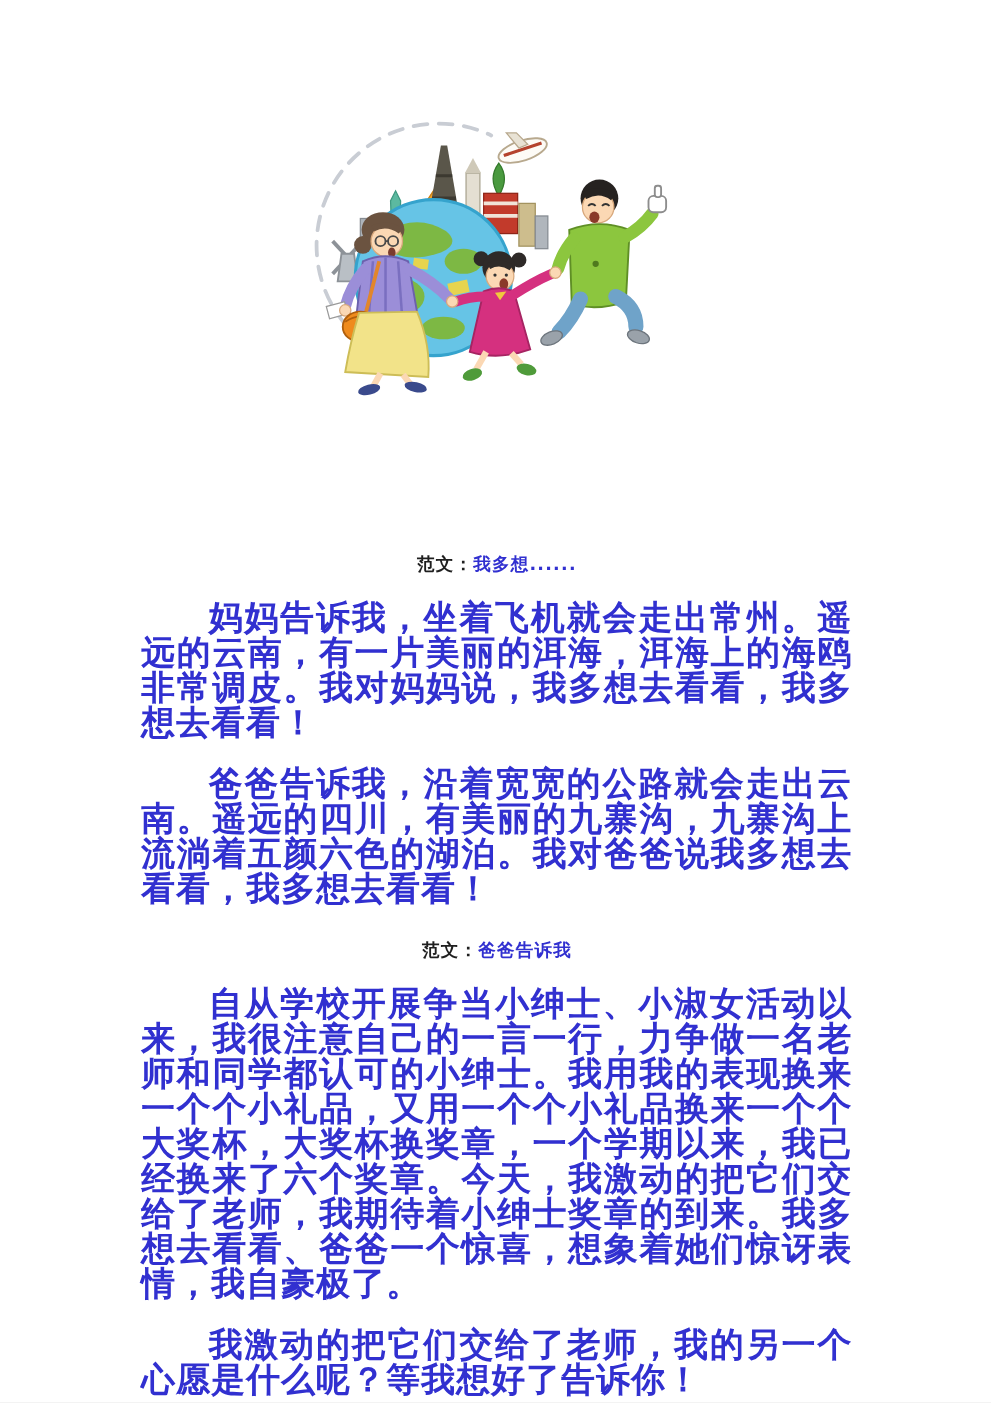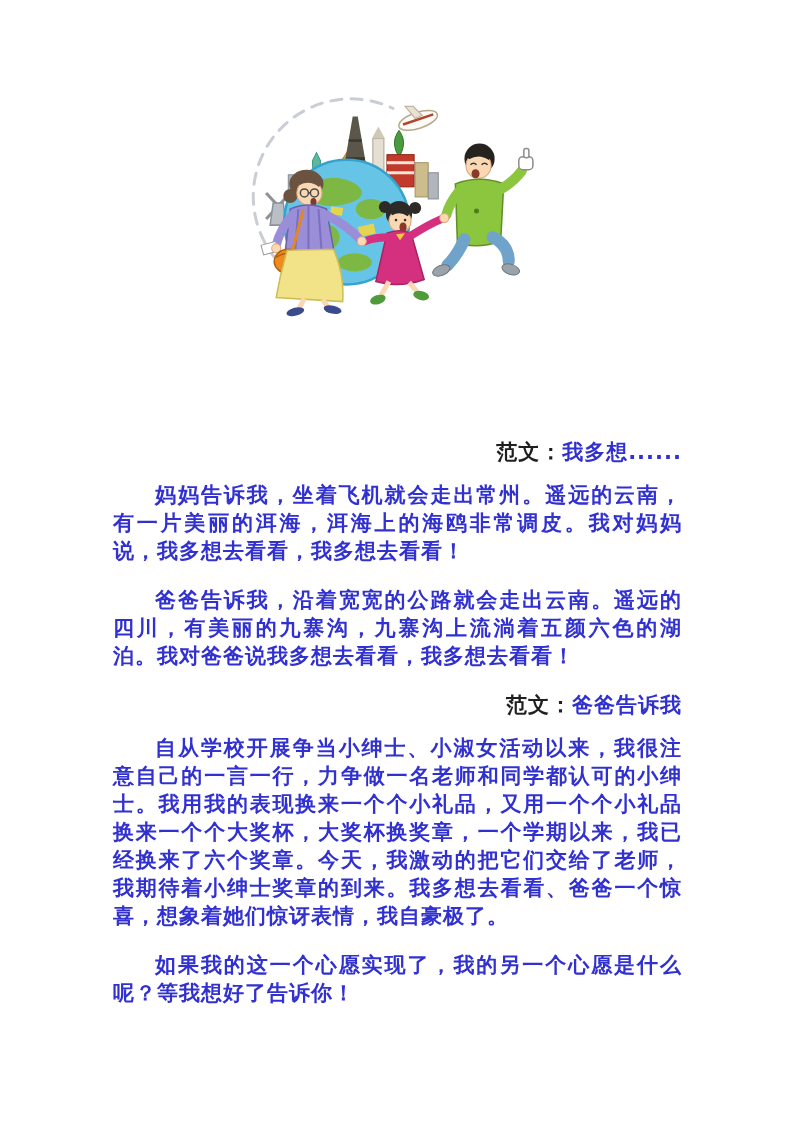--- a/index.html
+++ b/index.html
@@ -22,33 +22,33 @@
     width: 302px;
     height: 222px;
     margin: 96px auto 0 auto;
   }
   .illustration svg { display: block; width: 100%; height: 100%; }
   .content {
     padding: 0 111px 0 113px;
   }
   h2.sec-heading {
     margin: 0;
-    font-size: 21px;
+    font-size: 14px;
     line-height: 28px;
     font-weight: 700;
-    text-align: right;
+    text-align: center;
     letter-spacing: 1px;
     color: var(--heading_black);
   }
   h2.sec-heading .blue { color: var(--text_blue); }
   h2.first-heading { margin-top: 120px; }
   h2.second-heading { margin-top: 0px; }
   p.essay-para {
     margin: 15px 0 21px 0;
-    font-size: 21px;
+    font-size: 27px;
     line-height: 28px;
     font-weight: 700;
     letter-spacing: 1px;
     color: var(--text_blue);
     text-indent: 2em;
     text-align: justify;
   }
 </style>
 </head>
 <body>
@@ -190,17 +190,17 @@
 
     <section>
       <h2 class="sec-heading first-heading"><span>范文：</span><span class="blue">我多想......</span></h2>
       <p class="essay-para">妈妈告诉我，坐着飞机就会走出常州。遥远的云南，有一片美丽的洱海，洱海上的海鸥非常调皮。我对妈妈说，我多想去看看，我多想去看看！</p>
       <p class="essay-para">爸爸告诉我，沿着宽宽的公路就会走出云南。遥远的四川，有美丽的九寨沟，九寨沟上流淌着五颜六色的湖泊。我对爸爸说我多想去看看，我多想去看看！</p>
     </section>
 
     <section>
       <h2 class="sec-heading second-heading"><span>范文：</span><span class="blue">爸爸告诉我</span></h2>
       <p class="essay-para">自从学校开展争当小绅士、小淑女活动以来，我很注意自己的一言一行，力争做一名老师和同学都认可的小绅士。我用我的表现换来一个个小礼品，又用一个个小礼品换来一个个大奖杯，大奖杯换奖章，一个学期以来，我已经换来了六个奖章。今天，我激动的把它们交给了老师，我期待着小绅士奖章的到来。我多想去看看、爸爸一个惊喜，想象着她们惊讶表情，我自豪极了。</p>
-      <p class="essay-para">如果我的这一个心愿实现了，我的另一个心愿是什么呢？等我想好了告诉你！</p>
+      <p class="essay-para">我激动的把它们交给了老师，我的另一个心愿是什么呢？等我想好了告诉你！</p>
     </section>
 
   </div>
 </main>
 
 </body></html>

